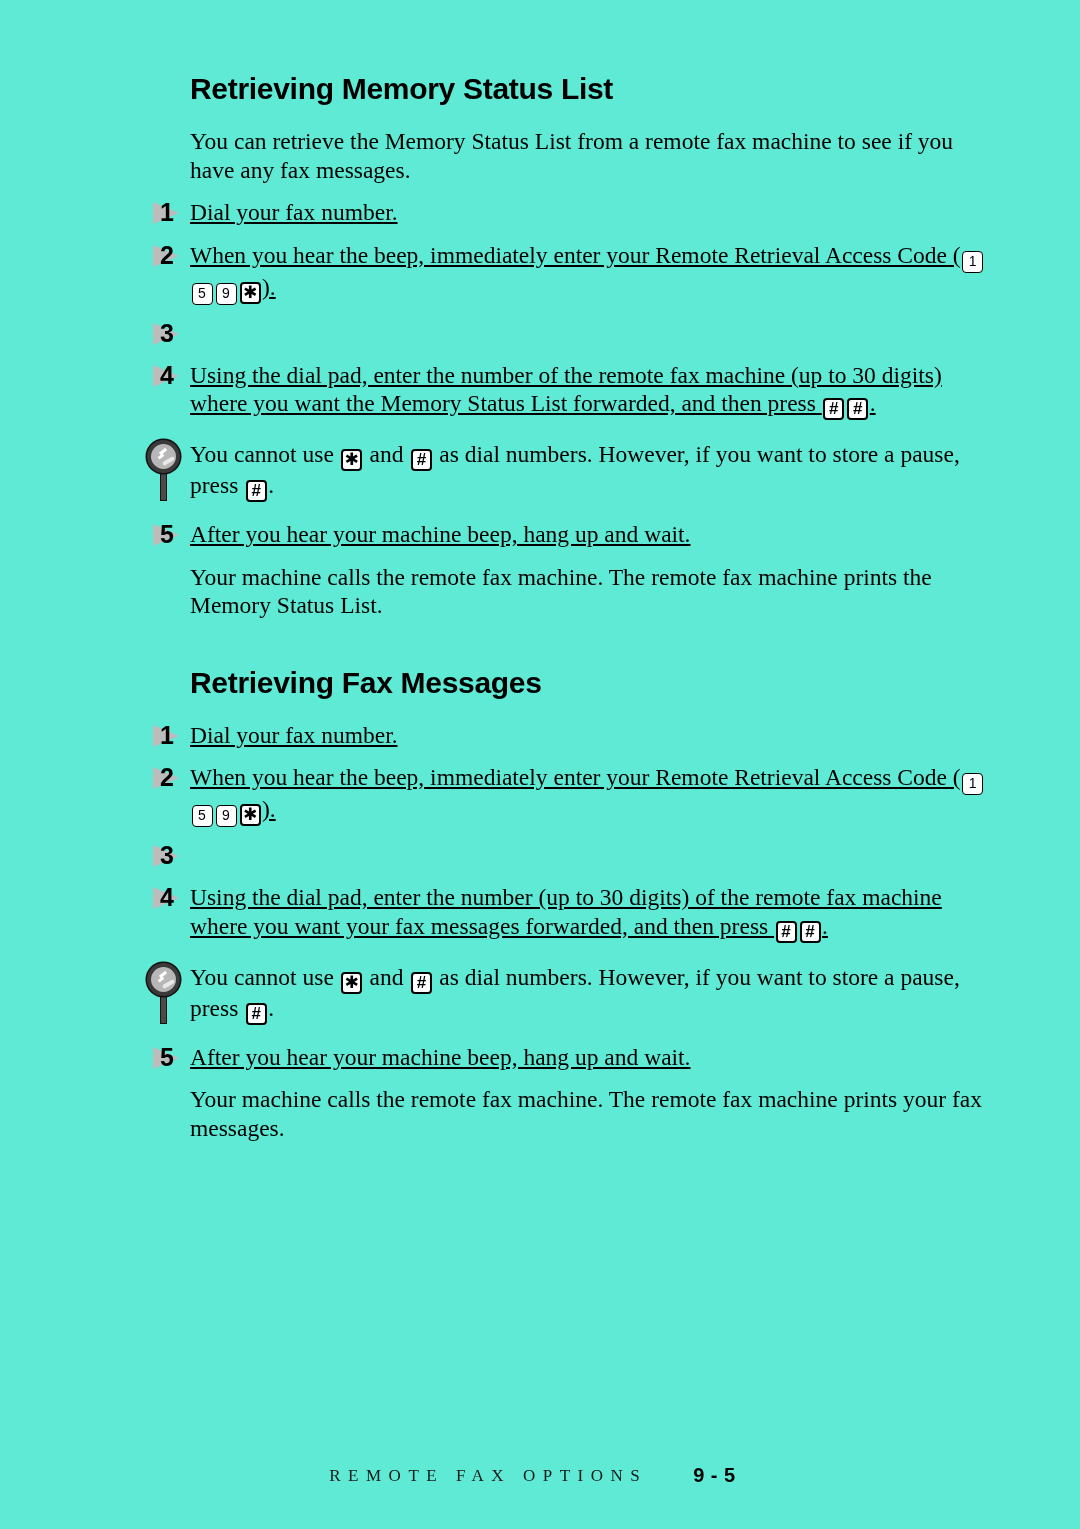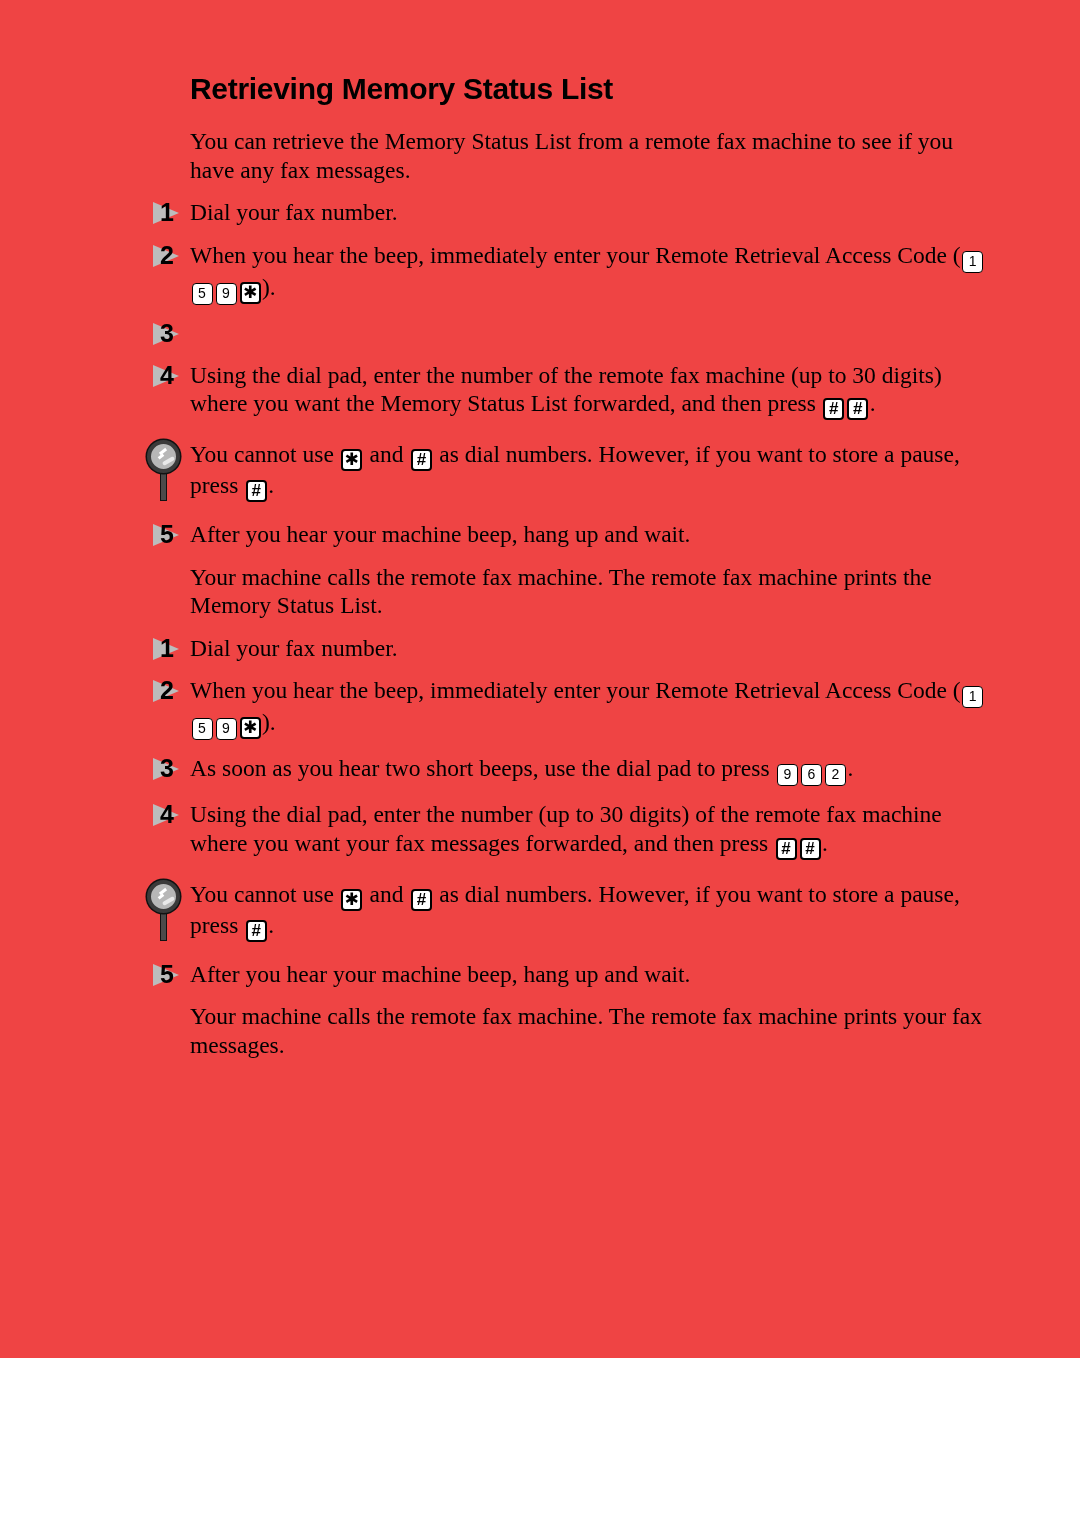--- a/index.html
+++ b/index.html
@@ -4,22 +4,22 @@
 <title>Remote Fax Options 9-5</title>
 <style>
   html, body {
     margin: 0;
     padding: 0;
     background: #ffffff;
   }
   .page {
     position: relative;
     width: 1080px;
-    height: 1358px;
-    background: #ef4444;
+    height: 1529px;
+    background: #5eead4;
     overflow: hidden;
     font-family: "Liberation Serif", "DejaVu Serif", serif;
     color: #000000;
   }
   .content {
     position: absolute;
     left: 152px;
     top: 72px;
     width: 845px;
   }
@@ -79,20 +79,21 @@
     text-align: center;
     font-family: "Liberation Sans", "DejaVu Sans", sans-serif;
     font-weight: bold;
     font-size: 25px;
     line-height: 30px;
     color: #000;
   }
   .step .step-text {
     font-size: 23.5px;
     line-height: 28.5px;
+    text-decoration: underline;
   }
 
   
   .note {
     position: relative;
     margin: 20px 0 18px 0;
     padding-left: 38px;
     min-height: 60px;
   }
   .note .note-text {
@@ -265,20 +266,21 @@
     <div class="step">
       <span class="step-marker">
         <span class="arrow"></span>
         <span class="num">5</span>
       </span>
       <span class="step-text">After you hear your machine beep, hang up and wait.</span>
     </div>
 
     <p class="body-text after-gap">Your machine calls the remote fax machine. The remote fax machine prints the Memory Status List.</p>
 
+    <h2 class="section-heading second">Retrieving Fax Messages</h2>
 
     <div class="step">
       <span class="step-marker">
         <span class="arrow"></span>
         <span class="num">1</span>
       </span>
       <span class="step-text">Dial your fax number.</span>
     </div>
 
     <div class="step">
@@ -287,21 +289,20 @@
         <span class="num">2</span>
       </span>
       <span class="step-text"><span>When you hear the beep, immediately enter your Remote Retrieval Access Code (</span><span class="key">1</span><span class="key">5</span><span class="key">9</span><span class="key sym">✱</span><span>).</span></span>
     </div>
 
     <div class="step">
       <span class="step-marker">
         <span class="arrow"></span>
         <span class="num">3</span>
       </span>
-      <span class="step-text"><span>As soon as you hear two short beeps, use the dial pad to press </span><span class="key">9</span><span class="key">6</span><span class="key">2</span><span>.</span></span>
     </div>
 
     <div class="step">
       <span class="step-marker">
         <span class="arrow"></span>
         <span class="num">4</span>
       </span>
       <span class="step-text"><span>Using the dial pad, enter the number (up to 30 digits) of the remote fax machine where you want your fax messages forwarded, and then press </span><span class="key sym">#</span><span class="key sym">#</span><span>.</span></span>
     </div>
 

